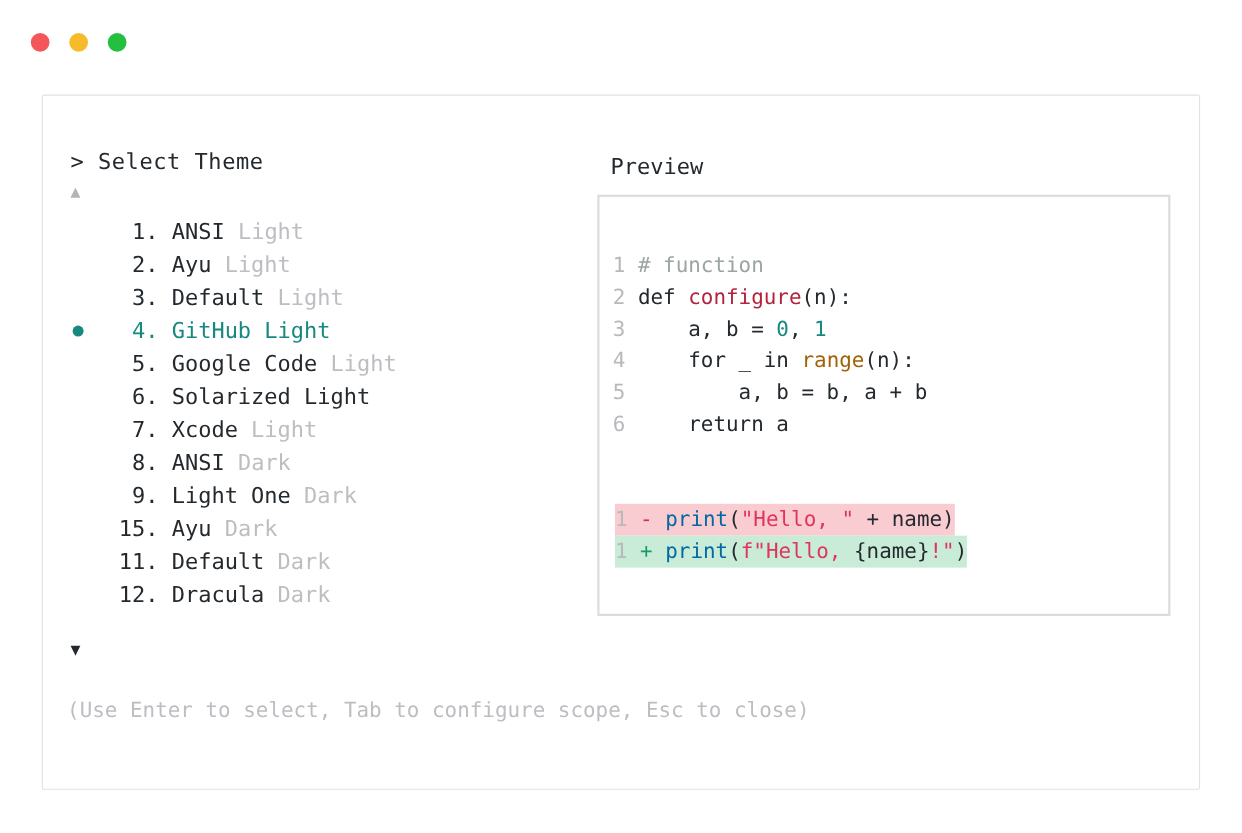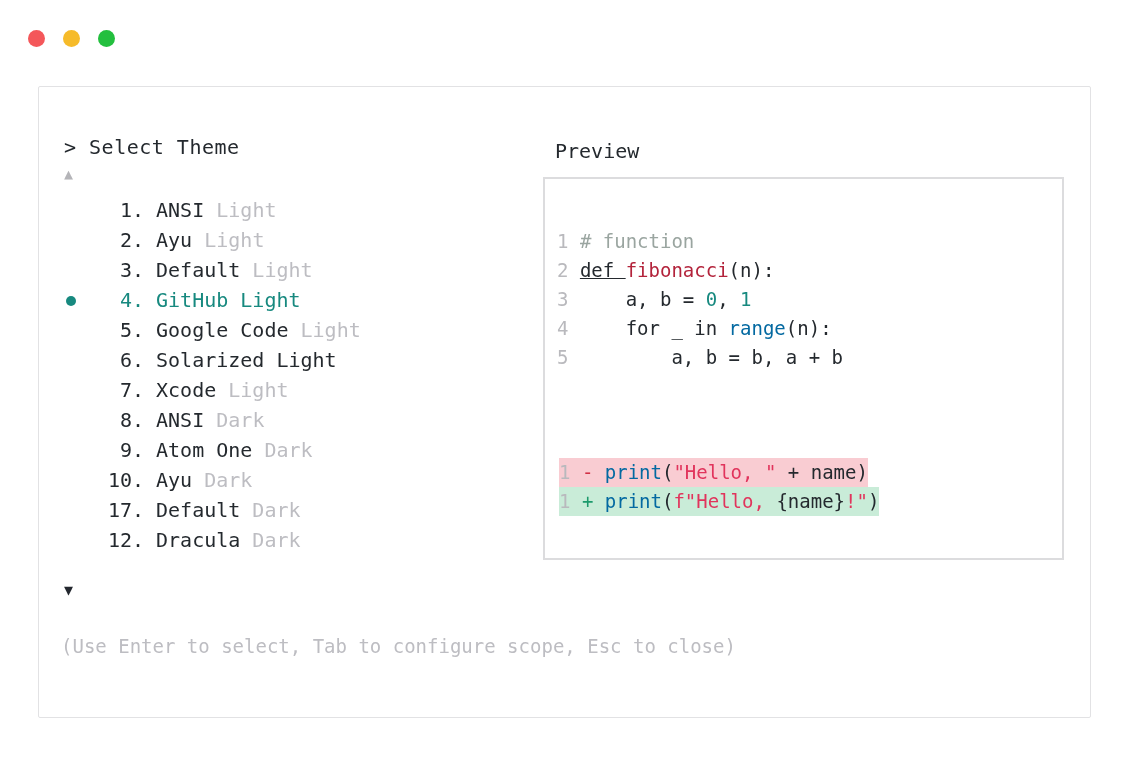--- a/index.html
+++ b/index.html
@@ -153,24 +153,24 @@
     display: block;
   }
   .ln {
     color: #b9b9bd;
     display: inline-block;
     width: 1ch;
     text-align: right;
   }
   .tok-plain   { color: #24292e; }
   .tok-comment { color: #9aa5a0; }
-  .tok-kw      { color: #24292e; text-decoration: underline; }
+  .tok-kw      { color: #24292e; }
   .tok-fn      { color: #b3233b; }
   .tok-num     { color: #17897f; }
-  .tok-builtin { color: #0369a1; }
+  .tok-builtin { color: #a16207; }
   .tok-str     { color: #e1345c; }
   .tok-call    { color: #0369a1; }
   .tok-punct   { color: #24292e; }
 
   .diff-block {
     position: absolute;
     left: 14px;
     top: 279px;
     font-size: 19px;
     line-height: 29px;
@@ -201,39 +201,40 @@
 
   <div class="theme-list">
       <div class="theme-row"><span class="row-num">1.</span><span class="row-name"> ANSI</span><span class="row-suffix"> Light</span></div>
       <div class="theme-row"><span class="row-num">2.</span><span class="row-name"> Ayu</span><span class="row-suffix"> Light</span></div>
       <div class="theme-row"><span class="row-num">3.</span><span class="row-name"> Default</span><span class="row-suffix"> Light</span></div>
       <div class="theme-row selected"><span class="bullet" style="background: rgb(23, 137, 127);"></span><span class="row-num">4.</span><span class="row-name"> GitHub Light</span></div>
       <div class="theme-row"><span class="row-num">5.</span><span class="row-name"> Google Code</span><span class="row-suffix"> Light</span></div>
       <div class="theme-row"><span class="row-num">6.</span><span class="row-name"> Solarized Light</span></div>
       <div class="theme-row"><span class="row-num">7.</span><span class="row-name"> Xcode</span><span class="row-suffix"> Light</span></div>
       <div class="theme-row"><span class="row-num">8.</span><span class="row-name"> ANSI</span><span class="row-suffix"> Dark</span></div>
-      <div class="theme-row"><span class="row-num">9.</span><span class="row-name"> Atom One</span><span class="row-suffix"> Dark</span></div>
-      <div class="theme-row"><span class="row-num">10.</span><span class="row-name"> Ayu</span><span class="row-suffix"> Dark</span></div>
-      <div class="theme-row"><span class="row-num">17.</span><span class="row-name"> Default</span><span class="row-suffix"> Dark</span></div>
+      <div class="theme-row"><span class="row-num">9.</span><span class="row-name"> Light One</span><span class="row-suffix"> Dark</span></div>
+      <div class="theme-row"><span class="row-num">15.</span><span class="row-name"> Ayu</span><span class="row-suffix"> Dark</span></div>
+      <div class="theme-row"><span class="row-num">11.</span><span class="row-name"> Default</span><span class="row-suffix"> Dark</span></div>
       <div class="theme-row"><span class="row-num">12.</span><span class="row-name"> Dracula</span><span class="row-suffix"> Dark</span></div>
     </div>
 
   <div class="arrow-down">▼</div>
 
   <div class="hint">(Use Enter to select, Tab to configure scope, Esc to close)</div>
 
   <div class="preview-label">Preview</div>
 
   <div class="preview-panel">
     <div class="code">
         <div class="code-line"><span class="ln">1</span><span class="tok-plain"> </span><span class="tok-comment"># function</span></div>
-        <div class="code-line"><span class="ln">2</span><span class="tok-plain"> </span><span class="tok-kw">def </span><span class="tok-fn">fibonacci</span><span class="tok-punct">(n):</span></div>
+        <div class="code-line"><span class="ln">2</span><span class="tok-plain"> </span><span class="tok-kw">def </span><span class="tok-fn">configure</span><span class="tok-punct">(n):</span></div>
         <div class="code-line"><span class="ln">3</span><span class="tok-plain"> </span><span class="tok-plain">    a, b = </span><span class="tok-num">0</span><span class="tok-plain">, </span><span class="tok-num">1</span></div>
         <div class="code-line"><span class="ln">4</span><span class="tok-plain"> </span><span class="tok-plain">    for _ in </span><span class="tok-builtin">range</span><span class="tok-punct">(n):</span></div>
         <div class="code-line"><span class="ln">5</span><span class="tok-plain"> </span><span class="tok-plain">        a, b = b, a + b</span></div>
+        <div class="code-line"><span class="ln">6</span><span class="tok-plain"> </span><span class="tok-plain">    return a</span></div>
       </div>
     <div class="diff-block">
         <div class="diff-line diff-del" style="background: rgb(249, 204, 210);"><span class="ln">1</span><span class="sign-del"> - </span><span class="tok-call">print</span><span class="tok-punct">(</span><span class="tok-str">"Hello, "</span><span class="tok-plain"> + name</span><span class="tok-punct">)</span></div>
         <div class="diff-line diff-add" style="background: rgb(201, 236, 216);"><span class="ln">1</span><span class="sign-add"> + </span><span class="tok-call">print</span><span class="tok-punct">(</span><span class="tok-str">f"Hello, </span><span class="tok-plain">{name}</span><span class="tok-str">!"</span><span class="tok-punct">)</span></div>
       </div>
   </div>
 
 </div>
 
 </body></html>

